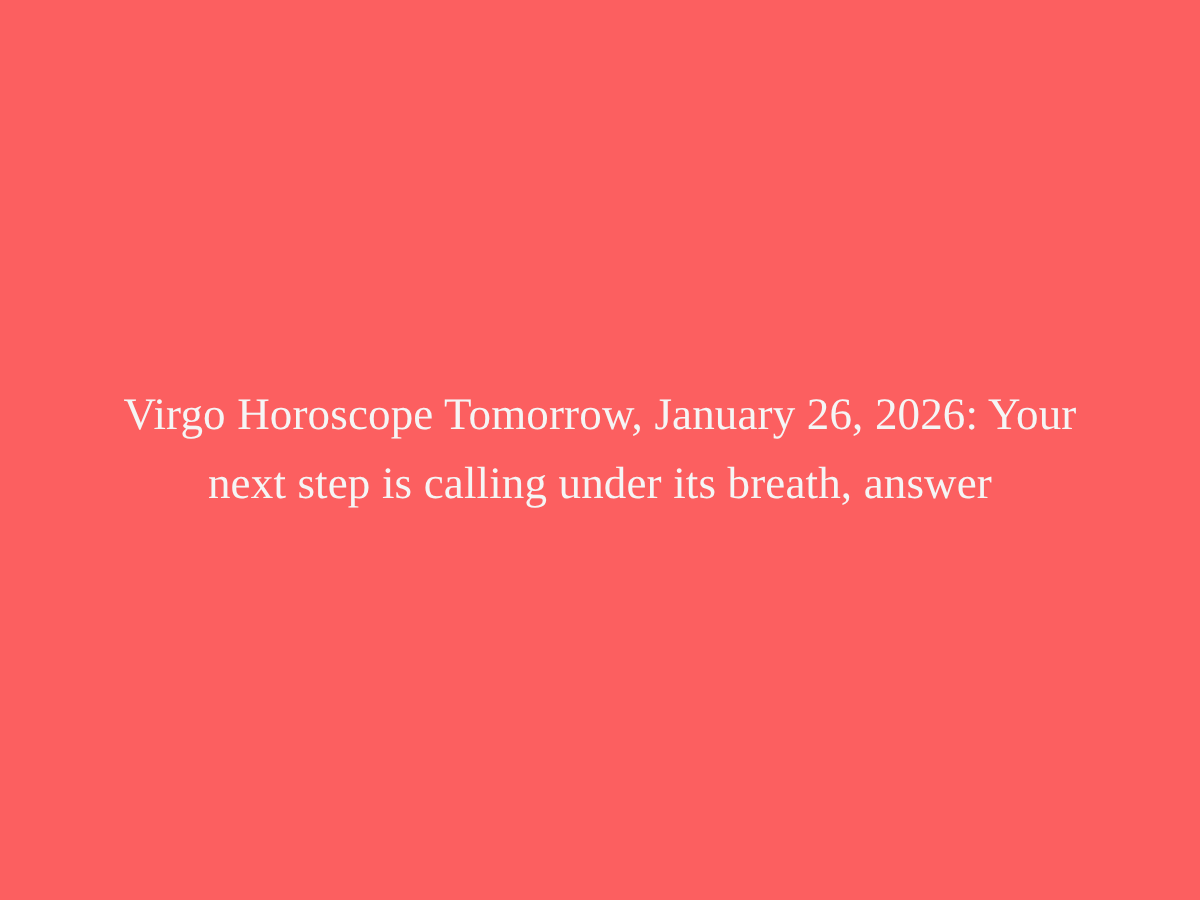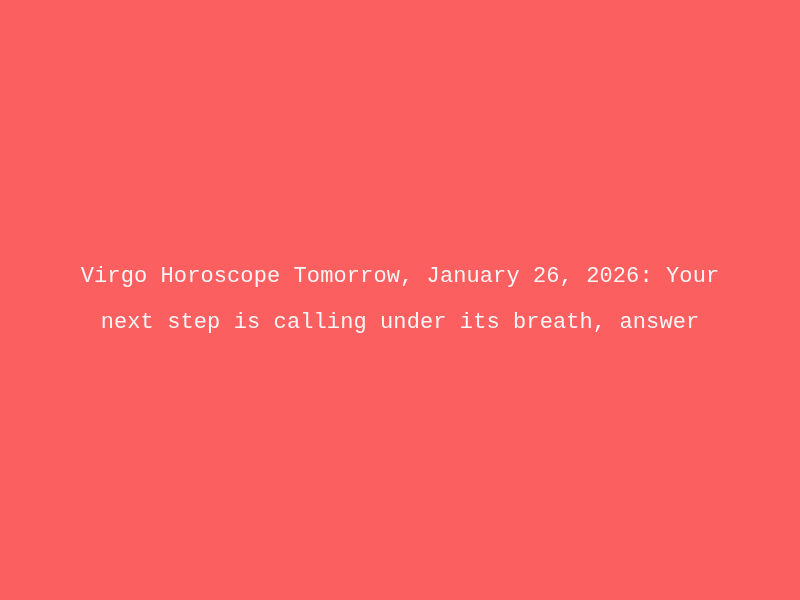--- a/index.html
+++ b/index.html
@@ -29,22 +29,22 @@
   }
 
   .headline-block {
     width: 100%;
     max-width: 700px;
     text-align: center;
   }
 
   .headline {
     margin: 16px;
-    font-family: Liberation Mono, monospace;
-    font-size: 22px;
+    font-family: Liberation Serif, serif;
+    font-size: 30px;
     font-weight: 400;
     line-height: 46.5px;
     letter-spacing: 0.1px;
     color: #f5f5f5;
     text-align: center;
     word-wrap: break-word;
     text-rendering: optimizeLegibility;
     -webkit-font-smoothing: antialiased;
   }
 </style>

